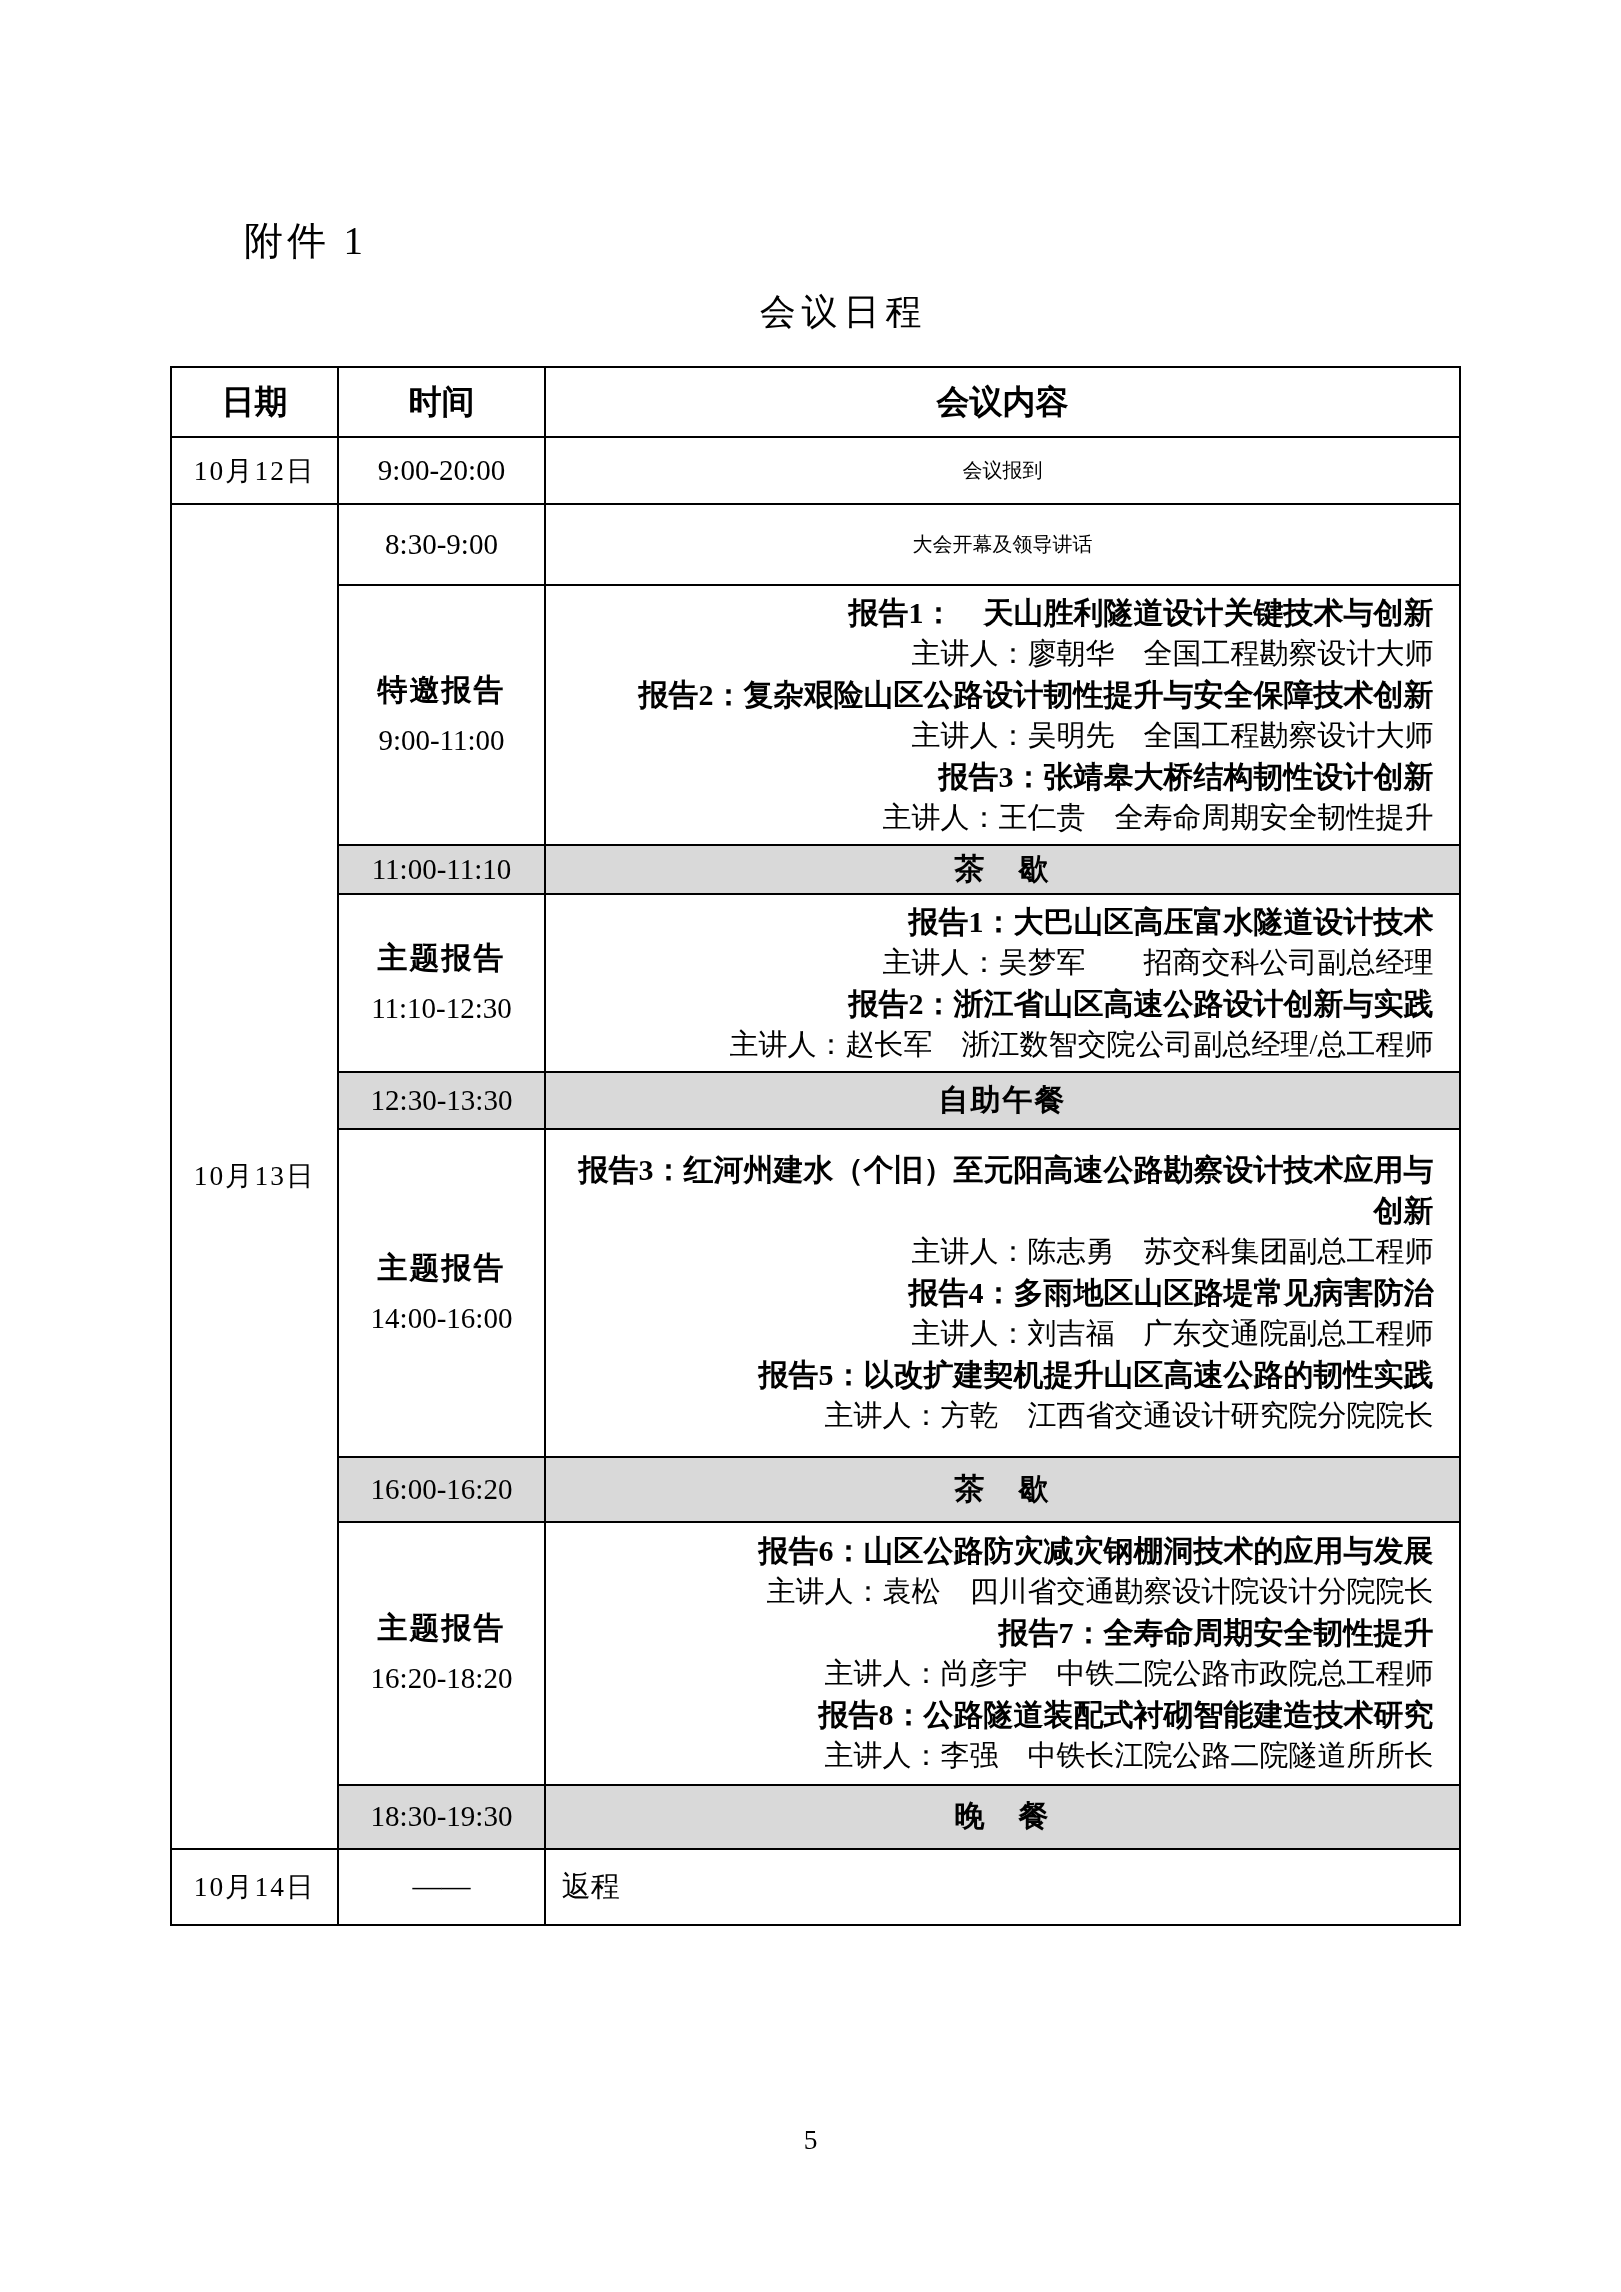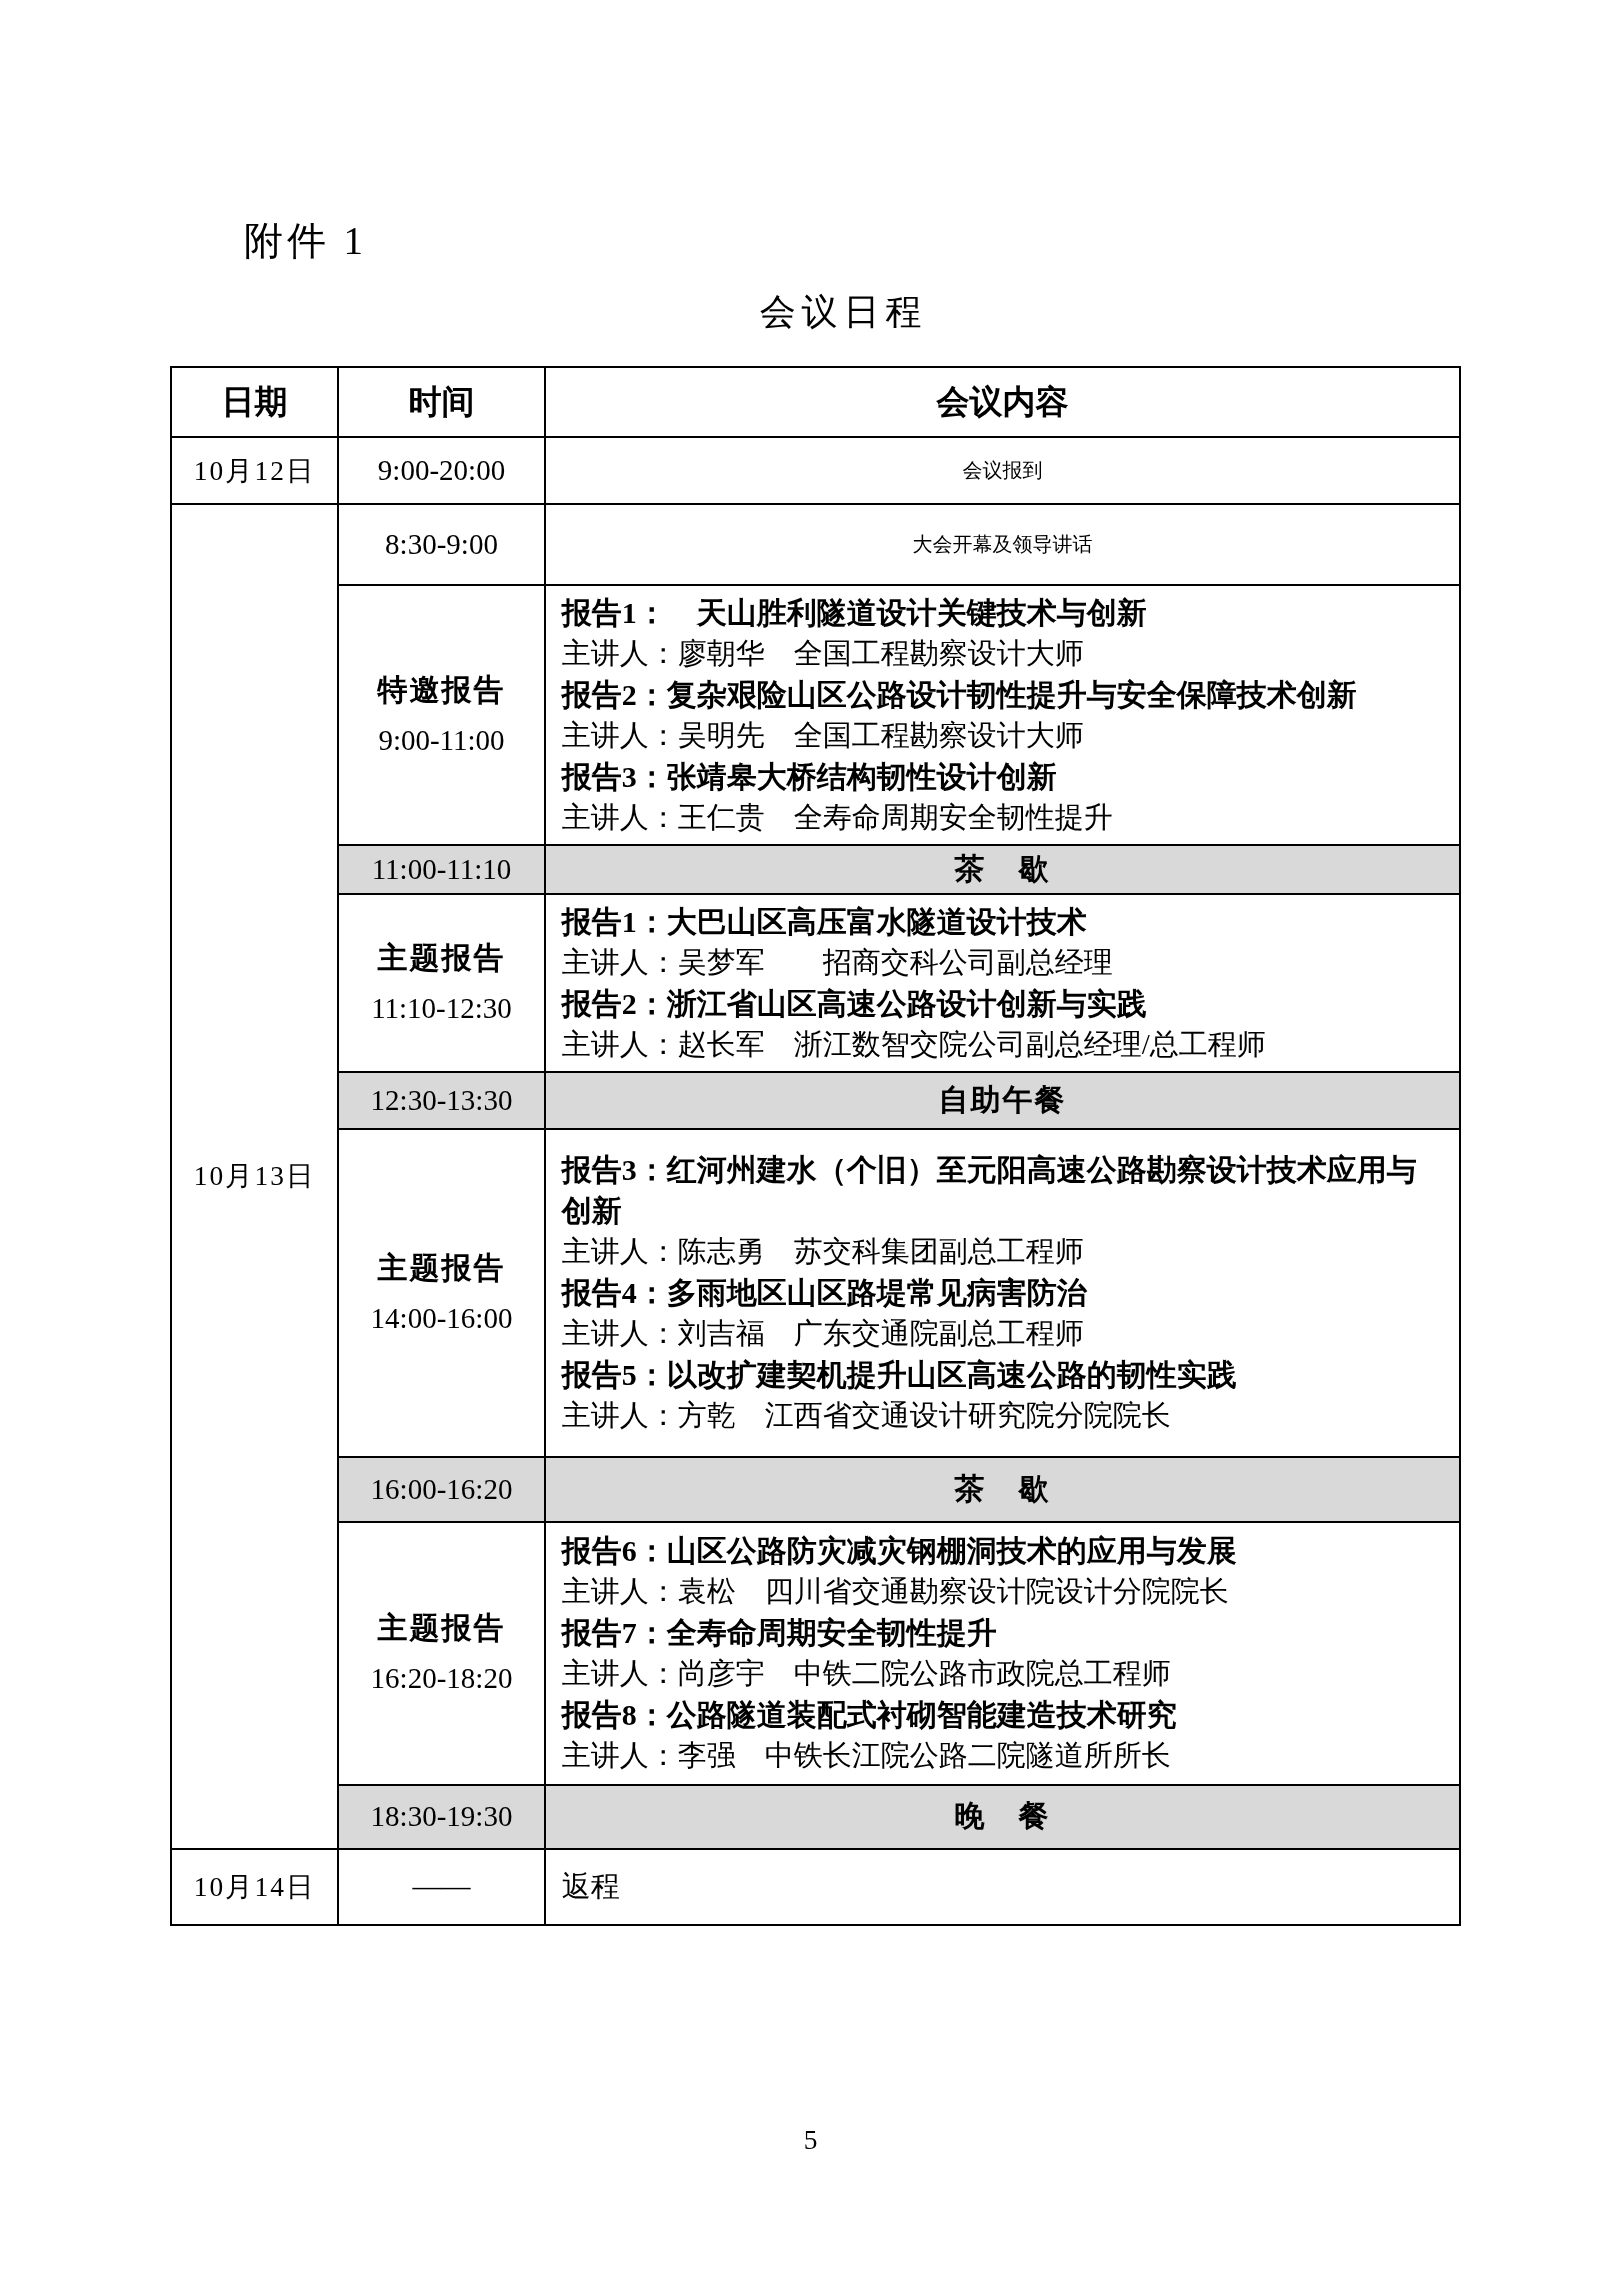--- a/index.html
+++ b/index.html
@@ -48,21 +48,21 @@
   tr.r-ka2{height:263px;}
   tr.r-dinner{height:64px;}
   tr.r-day3{height:76px;}
   td.date{font-size:27.4px;letter-spacing:2px;margin-top:22px;}
   td.time{font-size:29px;}
   td.center-content{font-size:20px;}
   td.sec{line-height:51px;}
   .sec-label{font-weight:bold;font-size:30px;letter-spacing:2px;}
   .sec-time{font-size:29px;}
   td.content{
-    text-align:left;
+    text-align:right;
     padding:5.9px 25.5px 5.9px 15.7px;
     line-height:41px;
     font-size:29px;
   }
   td.content .rpt{font-weight:bold;font-size:30px;}
   td.content .spk{font-size:29px;}
   td.left-content{
     text-align:left;padding-left:15.7px;font-size:29px;
   }
   td.shaded{background:#d9d9d9;}

